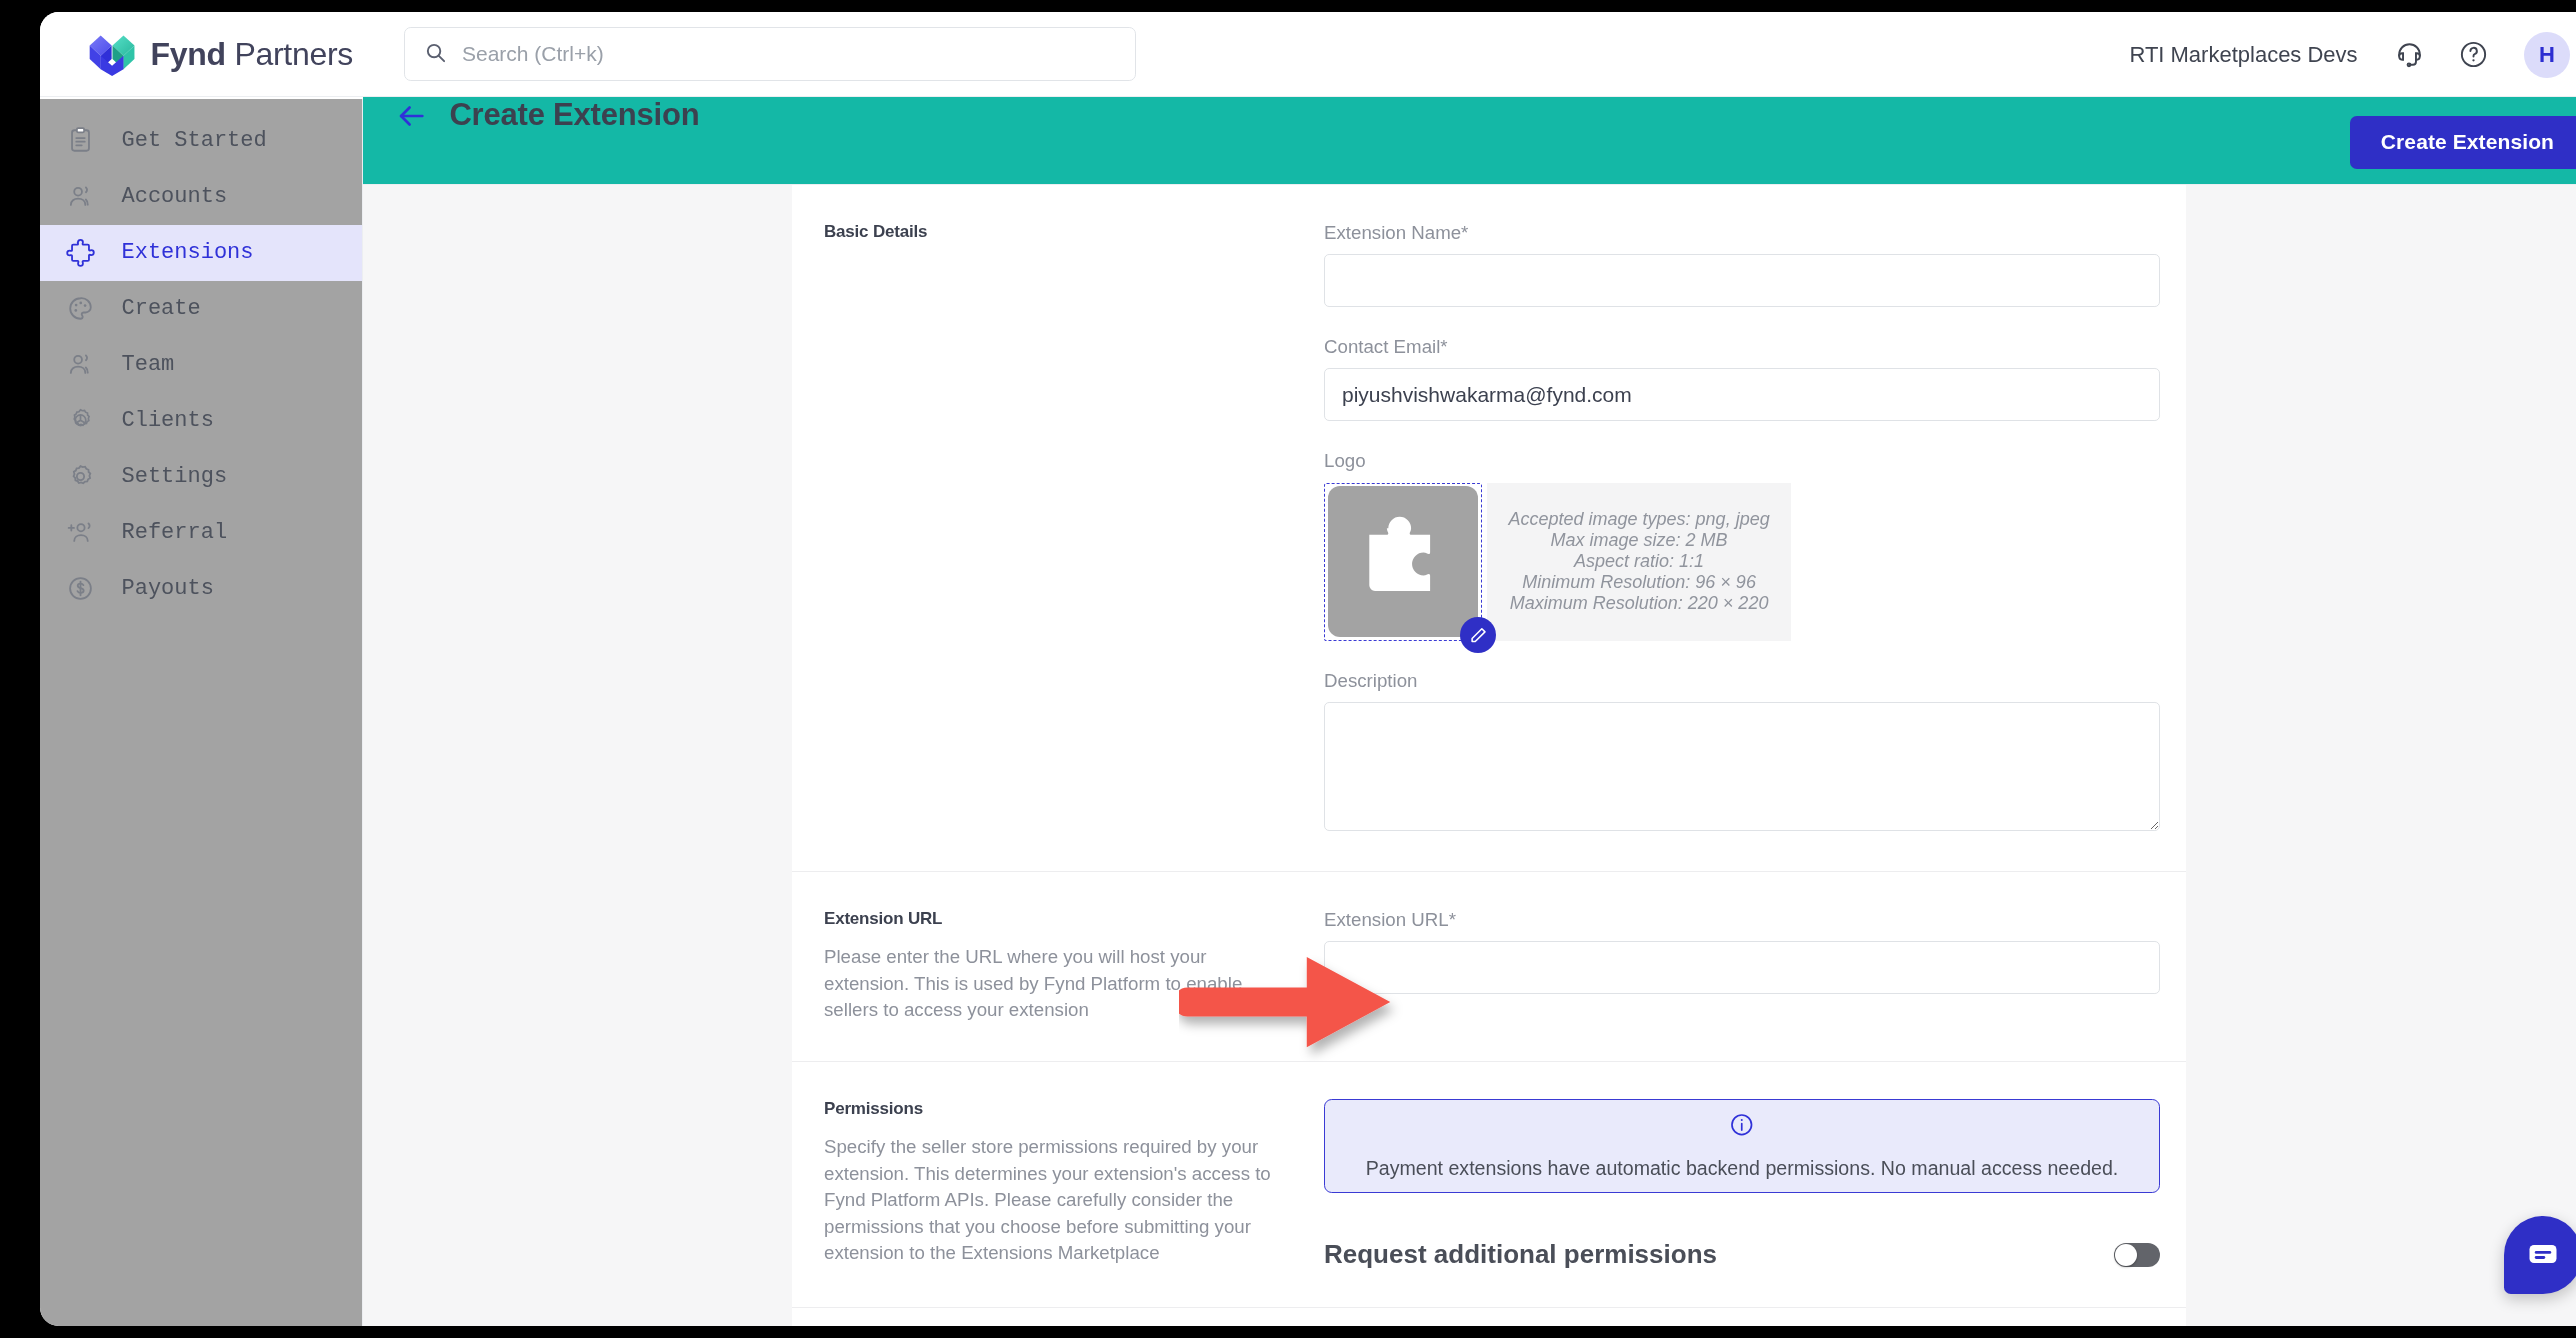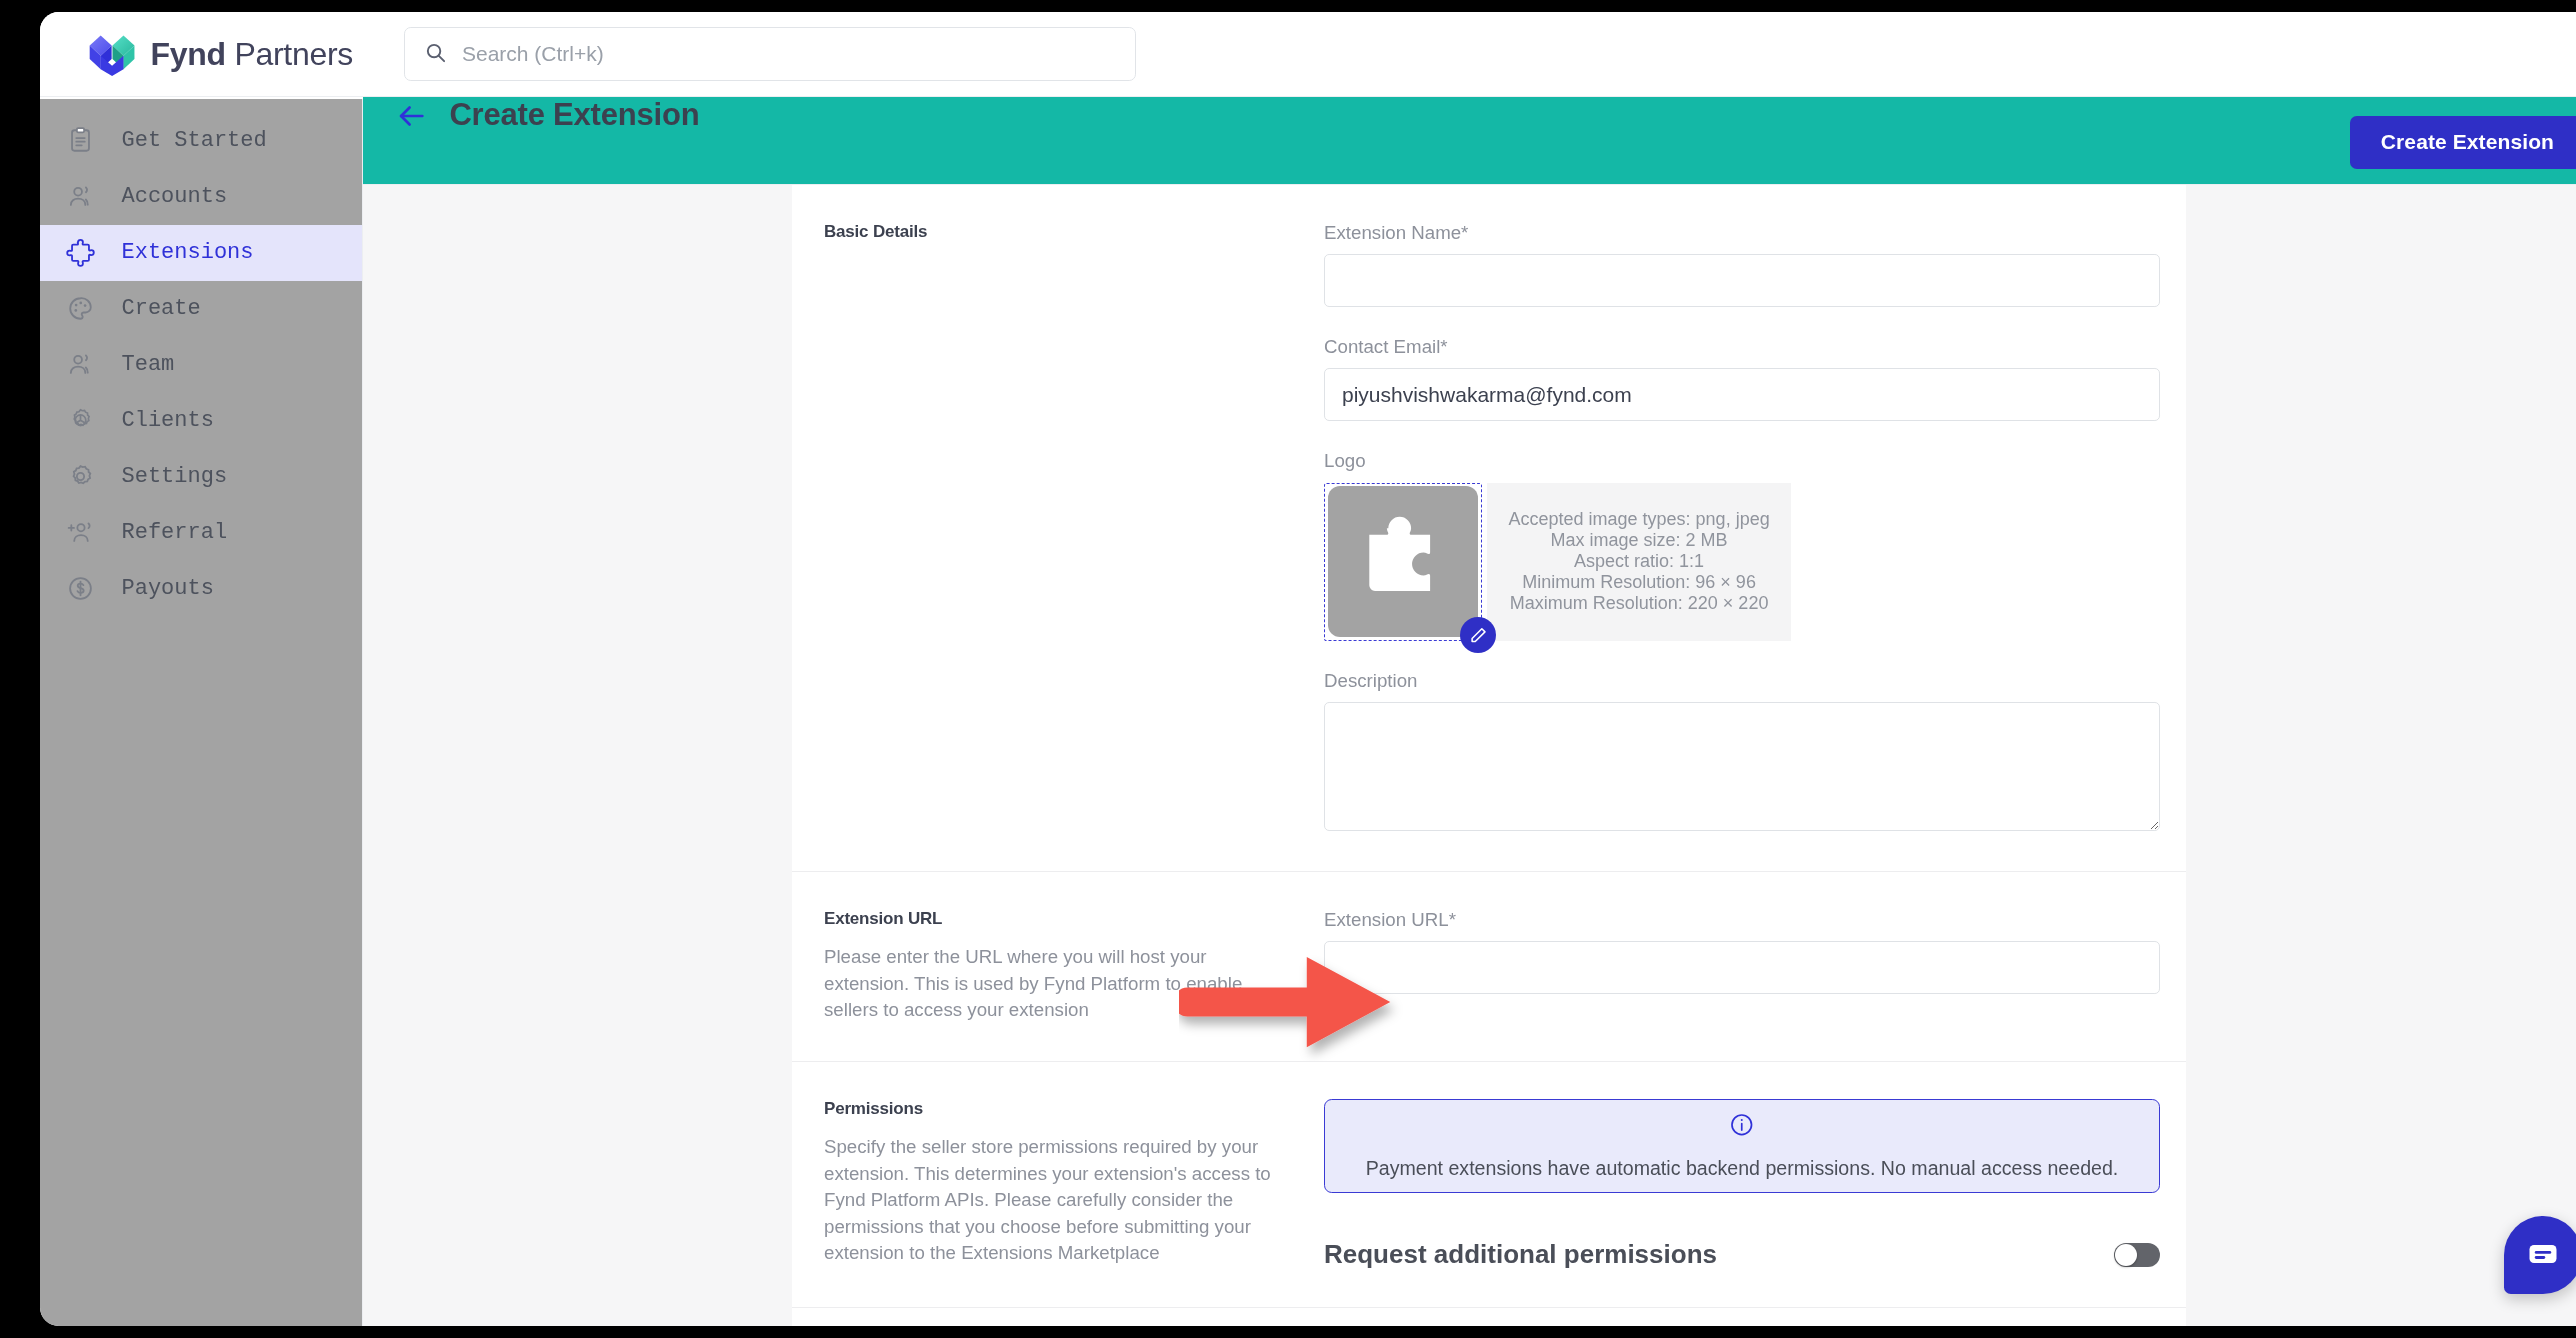--- a/index.html
+++ b/index.html
@@ -142,21 +142,21 @@
   }
   .logo-edit {
     position: absolute; right: -15.3px; bottom: -13.6px;
     width: 36px; height: 36px; border-radius: 50%;
     background: #2f2fc6; display: flex; align-items: center; justify-content: center;
     cursor: pointer;
   }
   .logo-meta {
     background: #f4f4f5; flex: none; width: 304px; margin-left: 5.1px;
     display: flex; flex-direction: column; align-items: center; justify-content: center;
-    gap: 0; padding: 8.5px 10.2px;
+    gap: 0; padding: 8.5px 10.2px; font-style: italic;
   }
   .logo-meta div { font-size: 18px; color: #90949d; white-space: nowrap; }
 
   
   .info-banner {
     width: 836px; min-height: 53px;
     background: #e9eafb; border: 0.9px solid #3a3ad4; border-radius: 7.7px;
     display: flex; align-items: center; gap: 17px; padding: 12px 18.7px; flex-direction: column;
   }
   .info-banner .txt { font-size: 19.6px; color: #4a4e58; }
@@ -223,20 +223,40 @@
     <div class="searchbox">
       <span>
         <svg width="23" height="23" viewBox="0 0 24 24" fill="none" stroke="#5b6070" stroke-width="2">
           <circle cx="10.5" cy="10.5" r="6.5"></circle>
             <line x1="15.5" y1="15.5" x2="21" y2="21" stroke-linecap="round"></line>
         </svg>
       </span>
       <span class="search-ph">Search (Ctrl+k)</span>
     </div>
 
+    <div class="top-right">
+      <span class="org-name">RTI Marketplaces Devs</span>
+      <span class="ic-btn">
+        <svg width="31" height="31" viewBox="0 0 24 24" fill="none" stroke="#3f4450" stroke-width="1.5" stroke-linecap="round">
+          <path d="M4 13v-1a8 8 0 0 1 16 0v1"></path>
+          <path d="M4 13c0 1.8 1 3 2.3 3H7V11h-.7C5 11 4 12 4 13z"></path>
+          <path d="M20 13c0 1.8-1 3-2.3 3H17V11h.7c1.3 0 2.3 1 2.3 2z"></path>
+          <path d="M17 16.5v1.2a2.3 2.3 0 0 1-2.3 2.3H12.5"></path>
+          <circle cx="11.6" cy="20" r="1.1"></circle>
+        </svg>
+      </span>
+      <span class="ic-btn">
+        <svg width="31" height="31" viewBox="0 0 24 24" fill="none" stroke="#3f4450" stroke-width="1.5">
+          <circle cx="12" cy="12" r="9"></circle>
+          <path d="M9.6 9.3a2.5 2.5 0 1 1 3.3 2.4c-.6.25-.9.8-.9 1.45v.4" stroke-linecap="round"></path>
+          <circle cx="12" cy="16.5" r=".9" fill="#3f4450" stroke="none"></circle>
+        </svg>
+      </span>
+      <span class="avatar">H</span>
+    </div>
   </div>
 
   <nav class="sidebar">
 
     <div class="nav-item">
       <span class="nav-ic">
         <svg width="29" height="29" viewBox="0 0 24 24" fill="none" stroke="#7b7f88" stroke-width="1.5" stroke-linecap="round">
           <rect x="5" y="3.5" width="14" height="17" rx="2"></rect>
           <rect x="9" y="1.8" width="6" height="3.4" rx="1" fill="#fff"></rect>
           <line x1="8.5" y1="10" x2="15.5" y2="10"></line>

